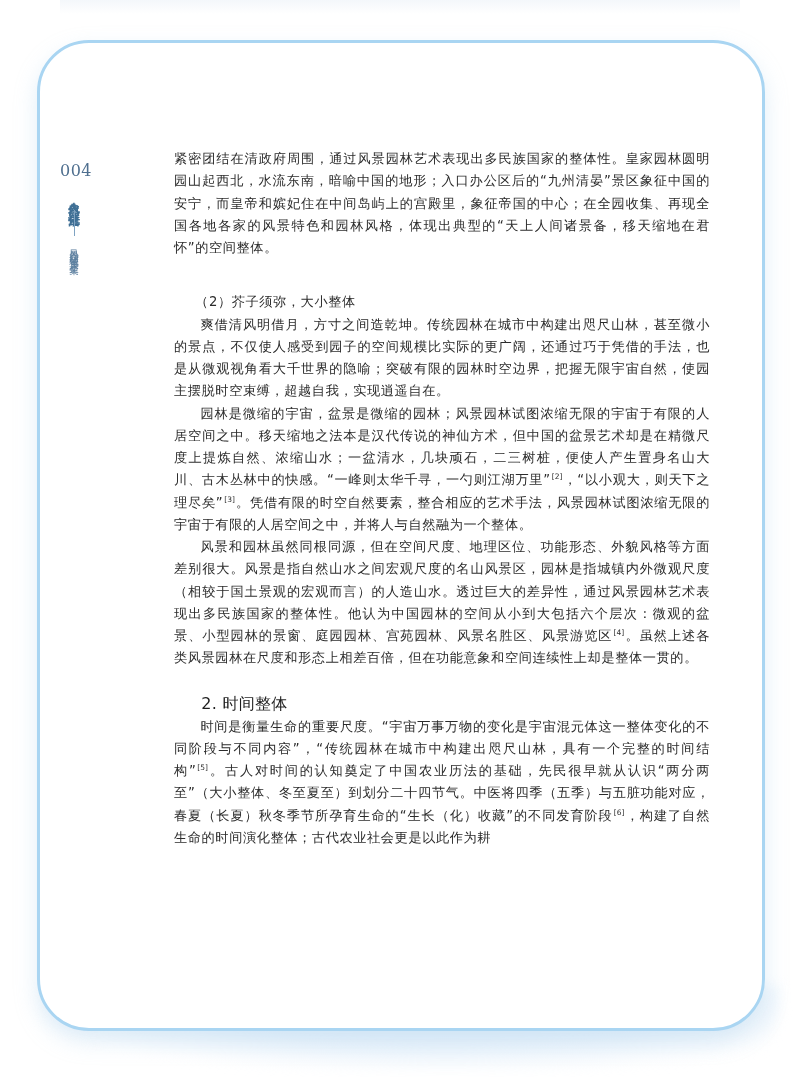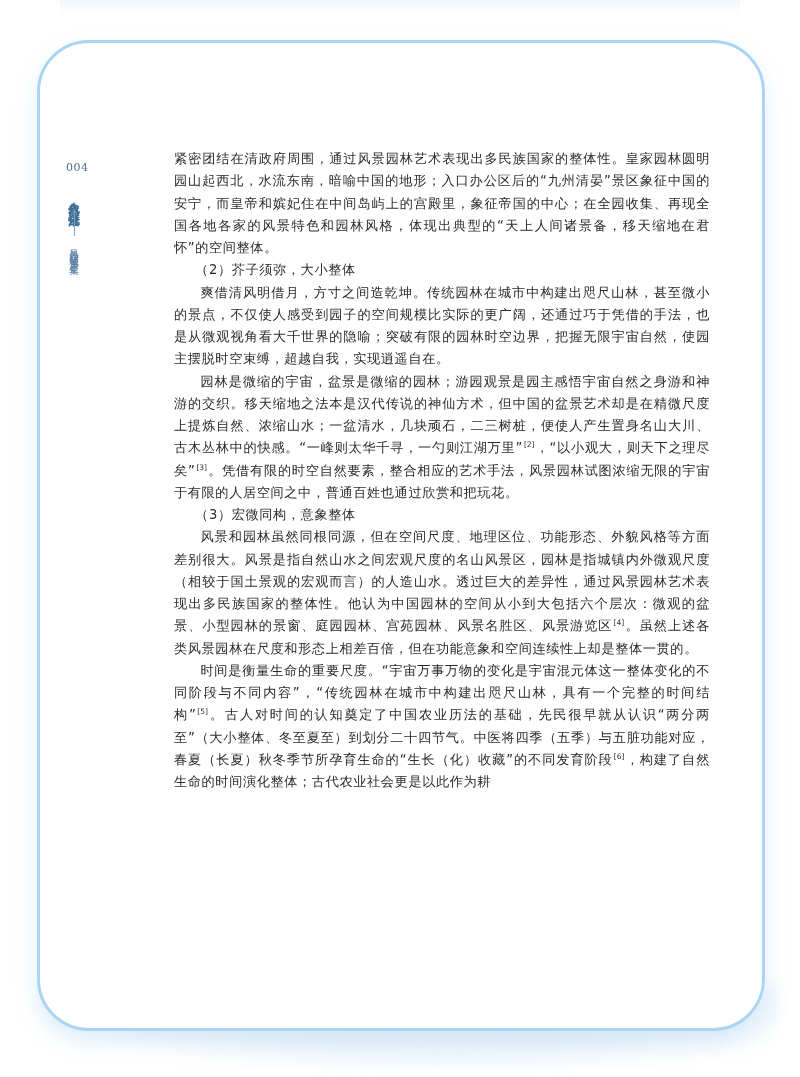--- a/index.html
+++ b/index.html
@@ -30,23 +30,23 @@
     position: absolute;
     left: 37px; top: 40px;
     width: 722px; height: 985px;
     border: 3px solid #a9d5f2;
     border-radius: 52px;
     background: #ffffff;
     box-shadow: 0 10px 22px rgba(170, 205, 235, 0.35);
   }
   .page-number {
     position: absolute;
-    left: 66px; top: 161px;
+    left: 60px; top: 161px;
     font-family: "DejaVu Serif", "Liberation Serif", serif;
-    font-size: 11px;
+    font-size: 16px;
     color: #4f6f8f;
     letter-spacing: 0.5px;
   }
   .vtitle {
     position: absolute;
     left: 67px; top: 193px;
     width: 14px;
     display: flex;
     flex-direction: column;
     align-items: center;
@@ -85,20 +85,21 @@
     text-align: justify;
   }
   .content p {
     margin: 0;
   }
   .content p.indent {
     text-indent: 2em;
   }
   .content p.sub-heading {
     padding-left: 1.6em;
+    margin-top: 32px;
   }
   .content sup {
     font-size: 7.5px;
     vertical-align: 5px;
     line-height: 0;
     letter-spacing: 0;
     margin: 0 1px;
   }
   .content h2 {
     margin: 22px 0 0 0;
@@ -125,17 +126,17 @@
   <div class="gap"></div>
   <span class="main">诗化生活</span>
   <div class="dash"></div>
   <span class="sub">风景园林城乡人居文集</span>
 </div>
 
 <div class="content">
   <p>紧密团结在清政府周围，通过风景园林艺术表现出多民族国家的整体性。皇家园林圆明园山起西北，水流东南，暗喻中国的地形；入口办公区后的“九州清晏”景区象征中国的安宁，而皇帝和嫔妃住在中间岛屿上的宫殿里，象征帝国的中心；在全园收集、再现全国各地各家的风景特色和园林风格，体现出典型的“天上人间诸景备，移天缩地在君怀”的空间整体。</p>
   <p class="sub-heading">（2）芥子须弥，大小整体</p>
   <p class="indent">爽借清风明借月，方寸之间造乾坤。传统园林在城市中构建出咫尺山林，甚至微小的景点，不仅使人感受到园子的空间规模比实际的更广阔，还通过巧于凭借的手法，也是从微观视角看大千世界的隐喻；突破有限的园林时空边界，把握无限宇宙自然，使园主摆脱时空束缚，超越自我，实现逍遥自在。</p>
-  <p class="indent"><span>园林是微缩的宇宙，盆景是微缩的园林；游园观景是园主感悟宇宙自然之身游和神游的交织。移天缩地之法本是汉代传说的神仙方术，但中国的盆景艺术却是在精微尺度上提炼自然、浓缩山水；一盆清水，几块顽石，二三树桩，便使人产生置身名山大川、古木丛林中的快感。“一峰则太华千寻，一勺则江湖万里”</span><sup>[2]</sup><span>，“以小观大，则天下之理尽矣”</span><sup>[3]</sup><span>。凭借有限的时空自然要素，整合相应的艺术手法，风景园林试图浓缩无限的宇宙于有限的人居空间之中，普通百姓也通过欣赏和把玩花。</span></p>
-  <p class="sub-heading">（3）宏微同构，意象整体</p>
+  <p class="indent"><span>园林是微缩的宇宙，盆景是微缩的园林；风景园林试图浓缩无限的宇宙于有限的人居空间之中。移天缩地之法本是汉代传说的神仙方术，但中国的盆景艺术却是在精微尺度上提炼自然、浓缩山水；一盆清水，几块顽石，二三树桩，便使人产生置身名山大川、古木丛林中的快感。“一峰则太华千寻，一勺则江湖万里”</span><sup>[2]</sup><span>，“以小观大，则天下之理尽矣”</span><sup>[3]</sup><span>。凭借有限的时空自然要素，整合相应的艺术手法，风景园林试图浓缩无限的宇宙于有限的人居空间之中，并将人与自然融为一个整体。</span></p>
   <p class="indent"><span>风景和园林虽然同根同源，但在空间尺度、地理区位、功能形态、外貌风格等方面差别很大。风景是指自然山水之间宏观尺度的名山风景区，园林是指城镇内外微观尺度（相较于国土景观的宏观而言）的人造山水。透过巨大的差异性，通过风景园林艺术表现出多民族国家的整体性。他认为中国园林的空间从小到大包括六个层次：微观的盆景、小型园林的景窗、庭园园林、宫苑园林、风景名胜区、风景游览区</span><sup>[4]</sup><span>。虽然上述各类风景园林在尺度和形态上相差百倍，但在功能意象和空间连续性上却是整体一贯的。</span></p>
+  <h2>2. 时间整体</h2>
   <p class="indent"><span>时间是衡量生命的重要尺度。“宇宙万事万物的变化是宇宙混元体这一整体变化的不同阶段与不同内容”，“传统园林在城市中构建出咫尺山林，具有一个完整的时间结构”</span><sup>[5]</sup><span>。古人对时间的认知奠定了中国农业历法的基础，先民很早就从认识“两分两至”（大小整体、冬至夏至）到划分二十四节气。中医将四季（五季）与五脏功能对应，春夏（长夏）秋冬季节所孕育生命的“生长（化）收藏”的不同发育阶段</span><sup>[6]</sup><span>，构建了自然生命的时间演化整体；古代农业社会更是以此作为耕</span></p>
 </div>
 
 </body></html>

